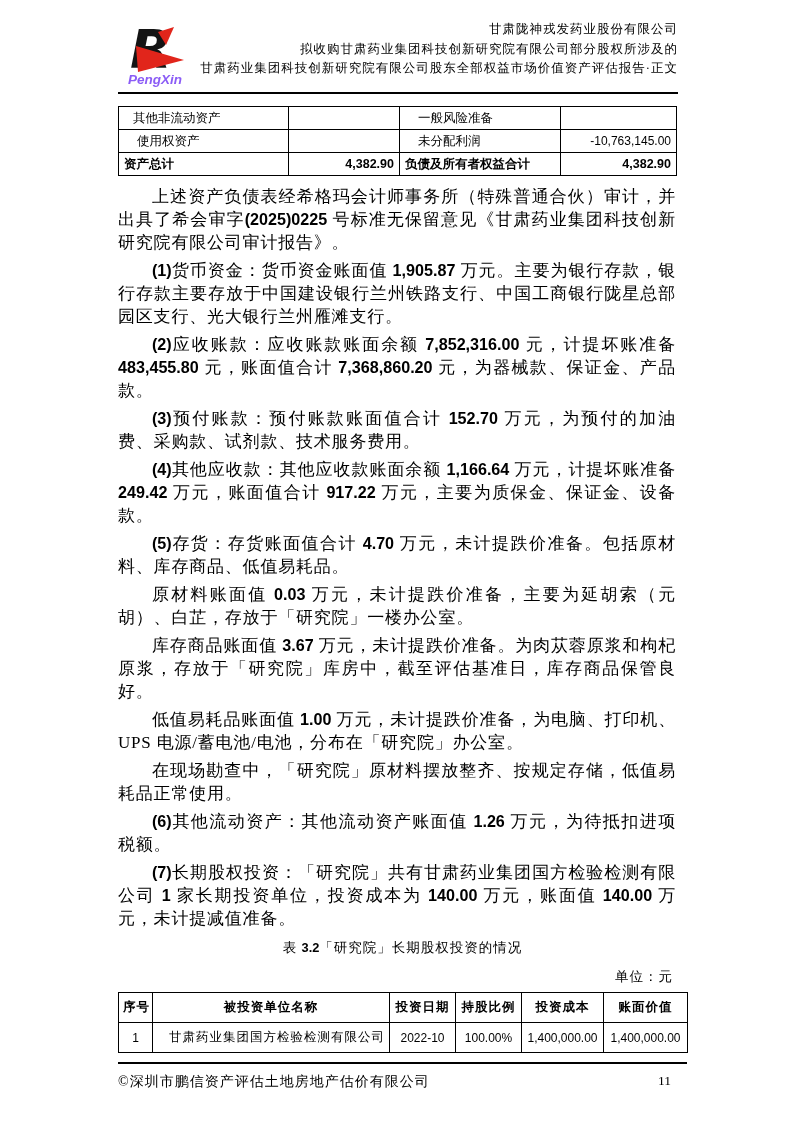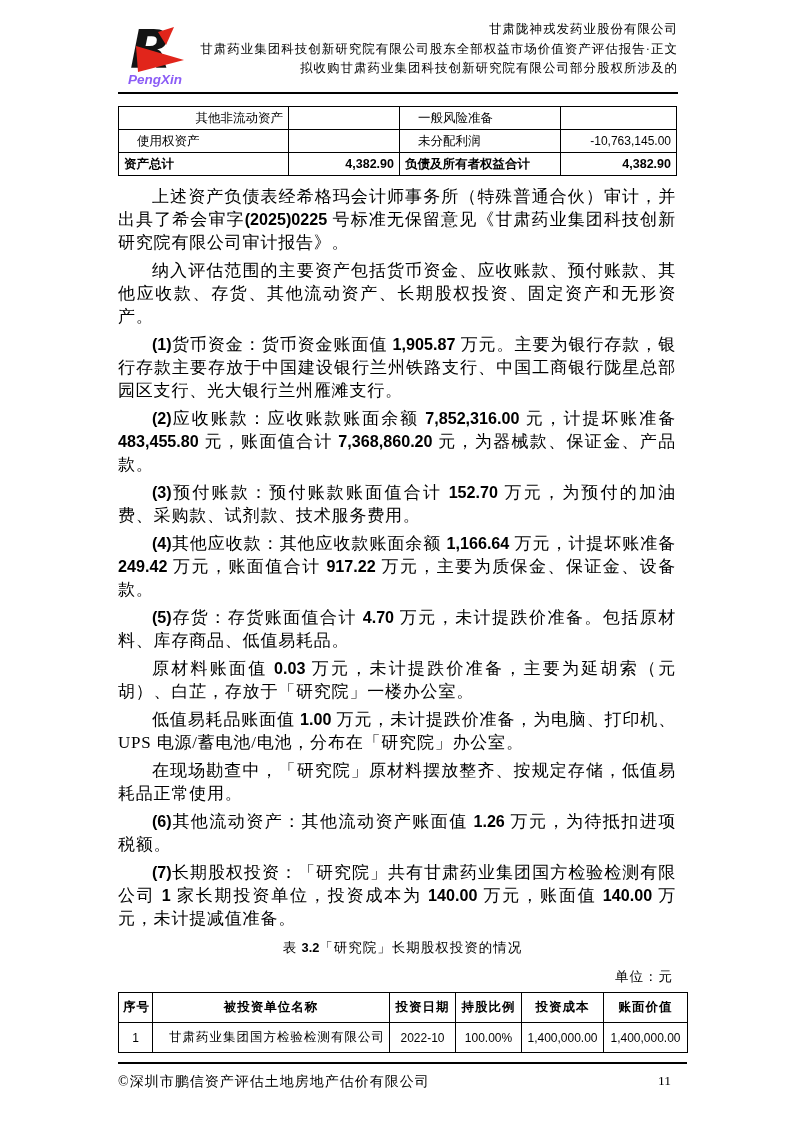--- a/index.html
+++ b/index.html
@@ -21,21 +21,21 @@
 
   
   .main { position:absolute; top:106px; left:118px; width:569px; }
 
   
   table.bal { border-collapse:collapse; width:558px; table-layout:fixed; }
   table.bal td { border:1px solid #000; height:23px; font-size:12.5px; padding:0 5px; overflow:hidden; white-space:nowrap; }
   table.bal td.val { text-align:right; font-family:"Liberation Sans", sans-serif; font-size:12px; }
   table.bal tr.bold td { font-weight:bold; border-top-width:1.5px; }
   table.bal tr.bold td.val { font-size:12.5px; }
-  .ind1 { padding-left:14px !important;text-align:right; }
+  .ind1 { padding-left:14px !important; }
   .ind2 { padding-left:18px !important; }
   .ind3 { padding-left:24px !important; }
 
   
   .bodytext { margin-top:9px; width:558px; }
   .bodytext p { margin:0 0 5px 0; text-indent:2em; text-align:justify;
                 font-size:17px; line-height:23px; letter-spacing:0.8px; }
   .numrich b { font-family:"Liberation Sans", sans-serif; font-weight:bold;
                font-size:0.95em; letter-spacing:0; }
 
@@ -65,22 +65,22 @@
     <div class="logo">
       <svg width="62" height="52" viewBox="0 0 62 52">
         <text x="2" y="46" font-family="DejaVu Sans, sans-serif" font-size="54" font-weight="bold" font-style="italic" fill="#141414">R</text>
         <polygon points="8,24 56,38 10,50" fill="#e1251b"></polygon>
         <polygon points="30,10 46,5 38,23" fill="#e1251b"></polygon>
       </svg>
       <div class="logo-word">PengXin</div>
     </div>
     <div class="hdr-lines">
       <div>甘肃陇神戎发药业股份有限公司</div>
+      <div>拟收购甘肃药业集团科技创新研究院有限公司部分股权所涉及的</div>
       <div>甘肃药业集团科技创新研究院有限公司股东全部权益市场价值资产评估报告·正文</div>
-      <div>拟收购甘肃药业集团科技创新研究院有限公司部分股权所涉及的</div>
     </div>
   </div>
   <div class="hdr-rule"></div>
 
   <div class="main">
 
     <table class="bal">
       <colgroup>
           <col style="width:170px">
           <col style="width:111px">
@@ -104,27 +104,27 @@
           <td>资产总计</td>
           <td class="val">4,382.90</td>
           <td>负债及所有者权益合计</td>
           <td class="val">4,382.90</td>
         </tr>
       </tbody>
     </table>
 
     <div class="bodytext">
       <p class="numrich">上述资产负债表经希格玛会计师事务所（特殊普通合伙）审计，并出具了希会审字<b>(2025)0225</b> 号标准无保留意见《甘肃药业集团科技创新研究院有限公司审计报告》。</p>
-      <p class="numrich">纳入评估范围的主要资产包括货币资金、应收账款、预付账款、其他应收款、存货、其他流动资产、长期股权投资、固定资产和无形资产。</p>
       <p class="numrich"><b>(1)</b>货币资金：货币资金账面值 <b>1,905.87</b> 万元。主要为银行存款，银行存款主要存放于中国建设银行兰州铁路支行、中国工商银行陇星总部园区支行、光大银行兰州雁滩支行。</p>
       <p class="numrich"><b>(2)</b>应收账款：应收账款账面余额 <b>7,852,316.00</b> 元，计提坏账准备 <b>483,455.80</b> 元，账面值合计 <b>7,368,860.20</b> 元，为器械款、保证金、产品款。</p>
       <p class="numrich"><b>(3)</b>预付账款：预付账款账面值合计 <b>152.70</b> 万元，为预付的加油费、采购款、试剂款、技术服务费用。</p>
       <p class="numrich"><b>(4)</b>其他应收款：其他应收款账面余额 <b>1,166.64</b> 万元，计提坏账准备 <b>249.42</b> 万元，账面值合计 <b>917.22</b> 万元，主要为质保金、保证金、设备款。</p>
       <p class="numrich"><b>(5)</b>存货：存货账面值合计 <b>4.70</b> 万元，未计提跌价准备。包括原材料、库存商品、低值易耗品。</p>
       <p class="numrich">原材料账面值 <b>0.03</b> 万元，未计提跌价准备，主要为延胡索（元胡）、白芷，存放于「研究院」一楼办公室。</p>
+      <p class="numrich">库存商品账面值 <b>3.67</b> 万元，未计提跌价准备。为肉苁蓉原浆和枸杞原浆，存放于「研究院」库房中，截至评估基准日，库存商品保管良好。</p>
       <p class="numrich">低值易耗品账面值 <b>1.00</b> 万元，未计提跌价准备，为电脑、打印机、UPS 电源/蓄电池/电池，分布在「研究院」办公室。</p>
       <p class="numrich">在现场勘查中，「研究院」原材料摆放整齐、按规定存储，低值易耗品正常使用。</p>
       <p class="numrich"><b>(6)</b>其他流动资产：其他流动资产账面值 <b>1.26</b> 万元，为待抵扣进项税额。</p>
       <p class="numrich"><b>(7)</b>长期股权投资：「研究院」共有甘肃药业集团国方检验检测有限公司 <b>1</b> 家长期投资单位，投资成本为 <b>140.00</b> 万元，账面值 <b>140.00</b> 万元，未计提减值准备。</p>
     </div>
 
     <div class="tcaption numrich">表 <b>3.2</b>「研究院」长期股权投资的情况</div>
     <div class="tunit">单位：元</div>
 
     <table class="inv">

